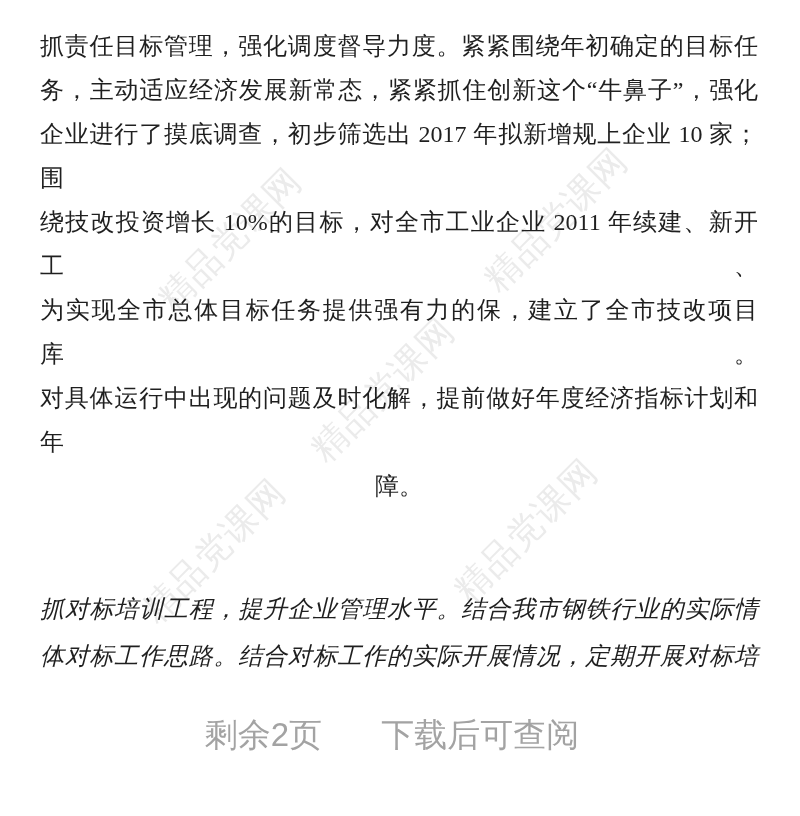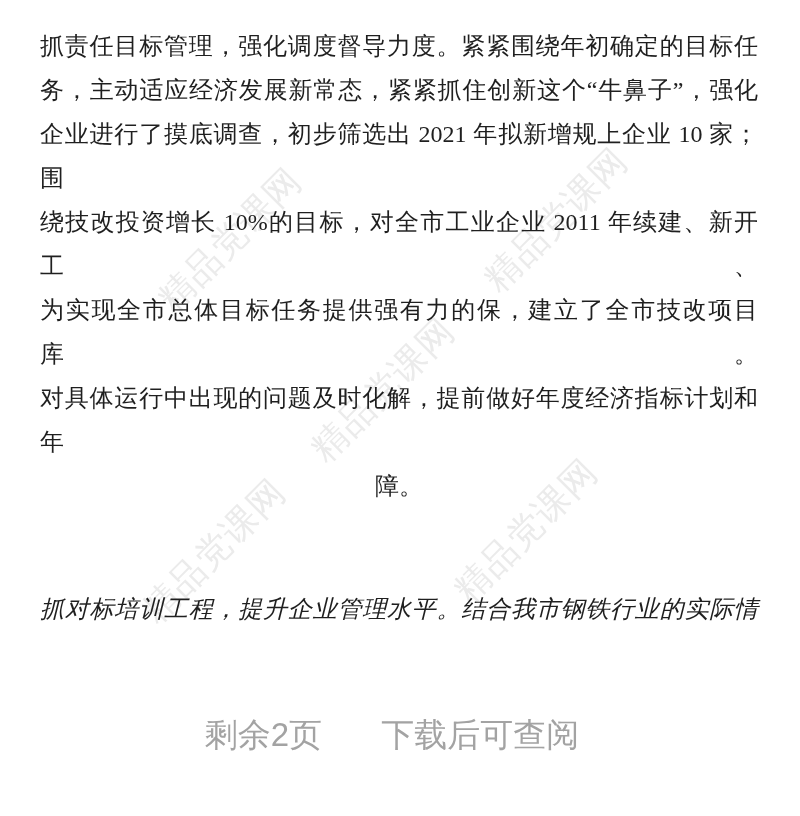--- a/index.html
+++ b/index.html
@@ -68,27 +68,28 @@
   <span class="wm wm-2">精品党课网</span>
   <span class="wm wm-3">精品党课网</span>
   <span class="wm wm-4">精品党课网</span>
   <span class="wm wm-5">精品党课网</span>
 </div>
 
 <div class="doc">
   <div class="para para-1">
     <div class="line">抓责任目标管理，强化调度督导力度。紧紧围绕年初确定的目标任</div>
     <div class="line">务，主动适应经济发展新常态，紧紧抓住创新这个“牛鼻子”，强化</div>
-    <div class="line">企业进行了摸底调查，初步筛选出 2021 年拟新增规上企业 10 家；围</div>
+    <div class="line">企业进行了摸底调查，初步筛选出 2017 年拟新增规上企业 10 家；围</div>
     <div class="line">绕技改投资增长 10%的目标，对全市工业企业 2011 年续建、新开工、</div>
     <div class="line">为实现全市总体目标任务提供强有力的保，建立了全市技改项目库。</div>
     <div class="line">对具体运行中出现的问题及时化解，提前做好年度经济指标计划和年</div>
     <div class="line last-center">障。</div>
   </div>
   <div class="para para-2">
     <div class="line">抓对标培训工程，提升企业管理水平。结合我市钢铁行业的实际情</div>
+    <div class="line">体对标工作思路。结合对标工作的实际开展情况，定期开展对标培</div>
   </div>
 </div>
 
 <div class="footer">
   <span class="pages-remaining">剩余2页</span>
   <span class="download-hint">下载后可查阅</span>
 </div>
 
 </body></html>

